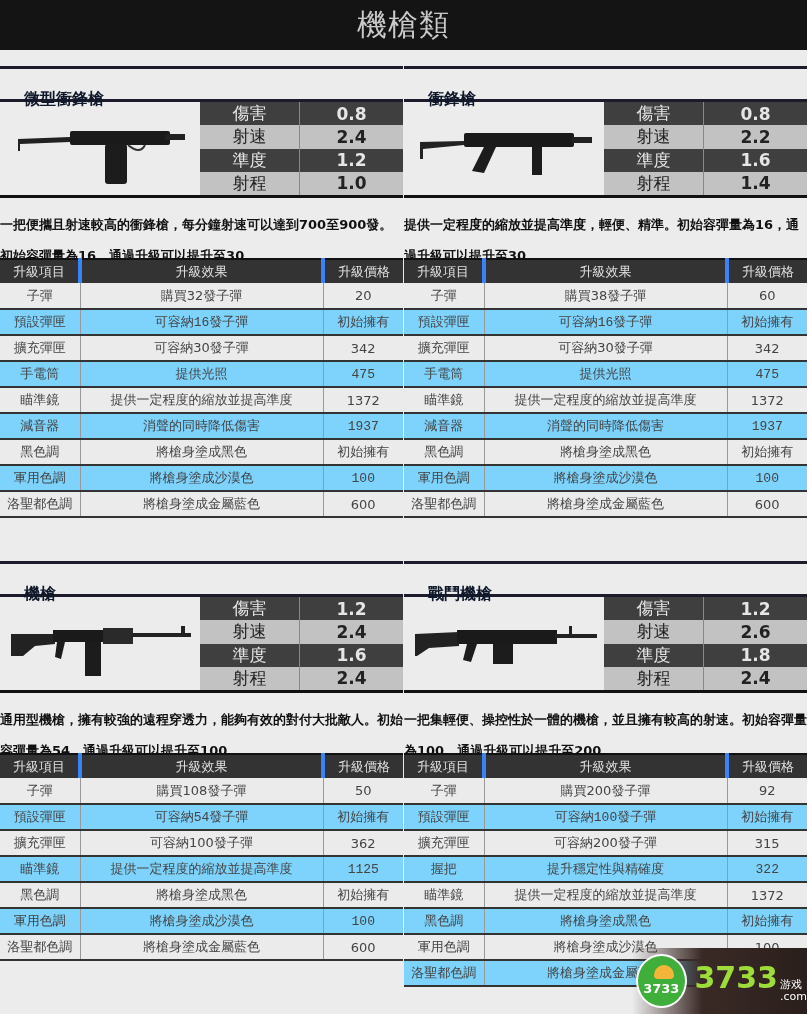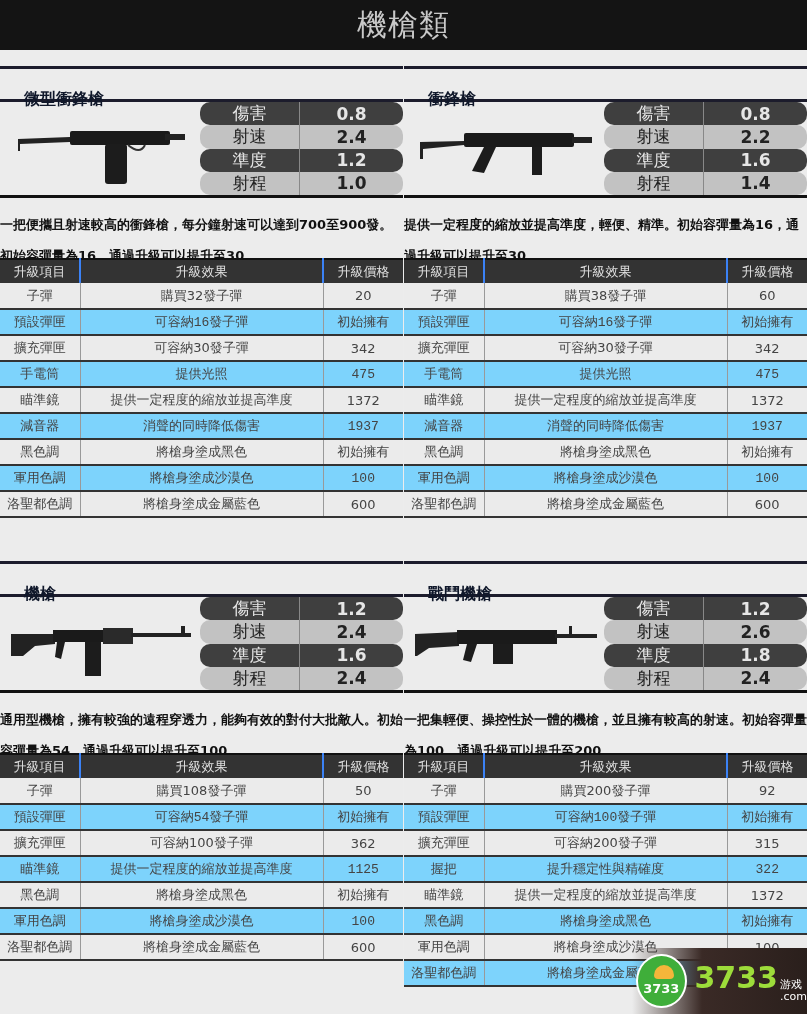--- a/index.html
+++ b/index.html
@@ -5,28 +5,28 @@
   * { box-sizing: border-box; margin: 0; padding: 0; }
   html, body { width: 807px; height: 1014px; overflow: hidden; background: #ececec; font-family: "DejaVu Sans", "Liberation Sans", sans-serif; color: #222; }
   .page-header { position: absolute; left: 0; top: 0; width: 807px; height: 50px; background: #141414; display: flex; align-items: center; justify-content: center; }
   .page-header h1 { color: #c9c9c9; font-size: 30px; font-weight: normal; letter-spacing: 1px; }
   .panel { position: absolute; width: 403px; }
   .panel-title-bar { height: 36px; border-top: 3px solid #1c1c2c; border-bottom: 3px solid #1c1c2c; display: flex; align-items: center; padding-left: 24px; background: #ececec; }
   .panel-title { font-size: 16px; font-weight: bold; color: #0f172a; margin-top: 31px; }
   .top-area { display: flex; height: 93px; }
   .gun-img { width: 200px; height: 93px; display: flex; align-items: center; justify-content: center; }
   .stats { width: 203px; display: flex; flex-direction: column; }
-  .stat-row { flex: 1; display: flex; border-radius: 10px; }
+  .stat-row { flex: 1; display: flex; }
   .stat-row .lbl { width: 100px; display: flex; align-items: center; justify-content: center; font-size: 17px; border-right: 1px solid #888; }
   .stat-row .val { flex: 1; display: flex; align-items: center; justify-content: center; font-size: 17px; font-weight: bold; }
   .stat-row.dark { background: #3f3f3f; color: #e6e6e6; }
   .stat-row.light { background: #c2c2c2; color: #222; }
   .desc { border-top: 3px solid #111; padding: 11px 0 0 0; font-size: 13px; font-weight: bold; line-height: 31px; height: 63px; color: #111; overflow: hidden; }
   table.up { width: 403px; border-collapse: collapse; border-top: 2px solid #111; font-size: 13px; }
-  table.up th { background: #333; color: #e0e0e0; font-weight: normal; height: 24px; border-right: 2px solid #3b82f6; }
+  table.up th { background: #333; color: #e0e0e0; font-weight: normal; height: 24px; border-right: 4px solid #3b82f6; }
   table.up td { height: 26px; text-align: center; color: #444; border-right: 1px solid #999; border-bottom: 2px solid #333; }
   table.up tr.alt td { background: #7dd3fc; font-family: Liberation Mono, monospace; }
   table.up tr.norm td { background: #ebebeb; }
   table.up th:last-child, table.up td:last-child { border-right: none; }
   .col1 { width: 80px; } .col3 { width: 80px; }
   .logo { position: absolute; left: 632px; top: 948px; width: 175px; height: 66px; display: flex; align-items: center; background: linear-gradient(90deg, rgba(0,0,0,0) 0%, #3a2a26 40%, #2a1f1c 100%); }
   .logo-badge { width: 54px; height: 54px; border-radius: 50%; background: #3fae3a; color: #fff; font-size: 13px; font-weight: bold; display: flex; align-items: flex-end; justify-content: center; padding-bottom: 10px; border: 2px solid #fff; margin-left: 4px; position: relative; }
   .logo-face { position: absolute; top: 9px; left: 16px; width: 20px; height: 14px; border-radius: 10px 10px 4px 4px; background: #f4b63a; }
   .logo-text { margin-left: 8px; display: flex; align-items: baseline; }
   .logo-num { font-size: 30px; font-weight: bold; color: #9ddc3a; }

